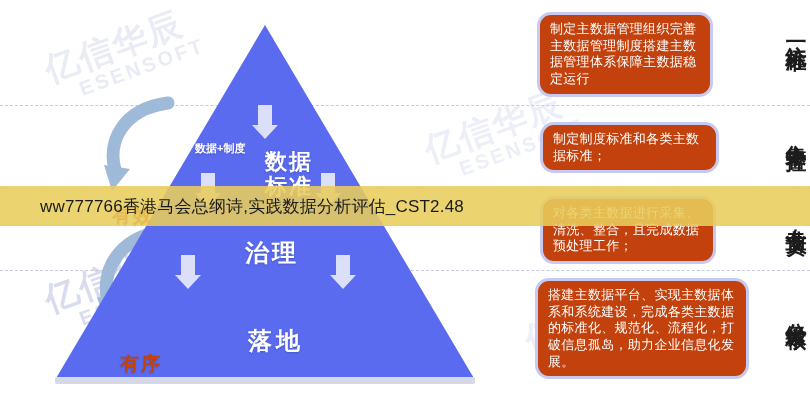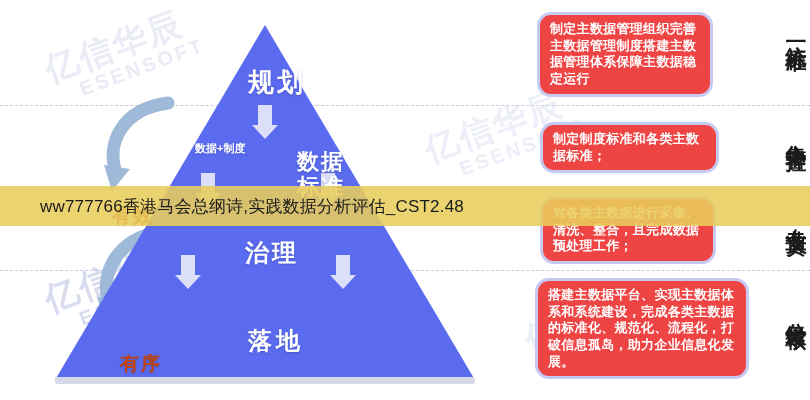--- a/index.html
+++ b/index.html
@@ -48,21 +48,21 @@
     position:absolute;left:0;top:352px;width:420px;height:7px;
     background:#d6d9e8;border-radius:2px;
   }
 
   .pyr-label{
     position:absolute;color:#ffffff;font-weight:700;
     text-shadow:0 1px 2px rgba(40,50,120,.35);
     white-space:nowrap;
   }
   .lbl-plan{left:193px;top:40px;font-size:26px;letter-spacing:3px;}
-  .lbl-std{left:210px;top:125px;font-size:22px;letter-spacing:2px;line-height:1.12;text-align:center;margin-left:32px;}
+  .lbl-std{left:210px;top:125px;font-size:22px;letter-spacing:2px;line-height:1.12;text-align:center;}
   .lbl-gov{left:190px;top:212px;font-size:24px;letter-spacing:3px;}
   .lbl-land{left:193px;top:300px;font-size:24px;letter-spacing:4px;}
 
   .side-label{
     position:absolute;color:#c2410c;font-weight:700;font-size:19px;
     letter-spacing:2px;text-shadow:0 1px 2px rgba(40,50,120,.3);white-space:nowrap;font-family:Liberation Mono, monospace;
   }
   .lbl-youxiao{left:112px;top:203px;}
   .lbl-youxu{left:120px;top:303px;margin-top:48px;}
 
@@ -89,22 +89,22 @@
   .a-r1 {left:273px;top:148px;}
   .a-l2 {left:133px;top:230px;}
   .a-r2 {left:288px;top:230px;}
 
   
   .curve{position:absolute;}
   .curve svg{display:block;}
 
   
   .callout{
-    position:absolute;background:#ef4444;border:3px solid #c6c9f2;
-    border-radius:14px;color:#ffffff;font-weight:700;
+    position:absolute;background:#c2410c;border:3px solid #c6c9f2;
+    border-radius:14px;color:#ffffff;font-weight:400;
     padding:6px 10px;box-sizing:border-box;line-height:1.28;
     font-size:13px;letter-spacing:.3px;
   }
   .co-1{left:537px;top:12px;width:176px;}
   .co-2{left:540px;top:122px;width:179px;}
   .co-3{left:540px;top:196px;width:176px;}
   .co-4{left:535px;top:278px;width:214px;}
 
   
   .vcol{position:absolute;left:762px;top:0;width:48px;height:400px;}
@@ -188,21 +188,20 @@
       </div>
     <div class="darrow a-l2">
         <i></i>
         <b></b>
       </div>
     <div class="darrow a-r2">
         <i></i>
         <b></b>
       </div>
 
-    <div class="pyr-label lbl-plan">规划</div>
     <div class="pyr-label lbl-std">
       <div>数据</div>
       <div>标准</div>
     </div>
     <div class="pyr-label lbl-gov">治理</div>
     <div class="pyr-label lbl-land">落地</div>
 
     <div class="chip-ds">数据+制度</div>
   </div>
 

